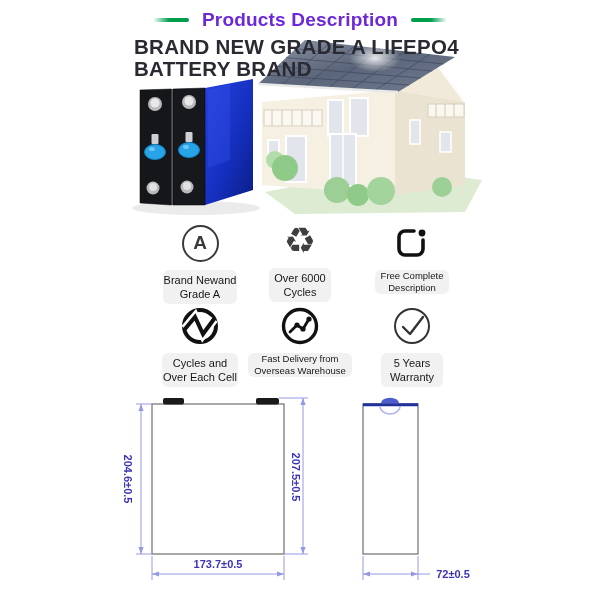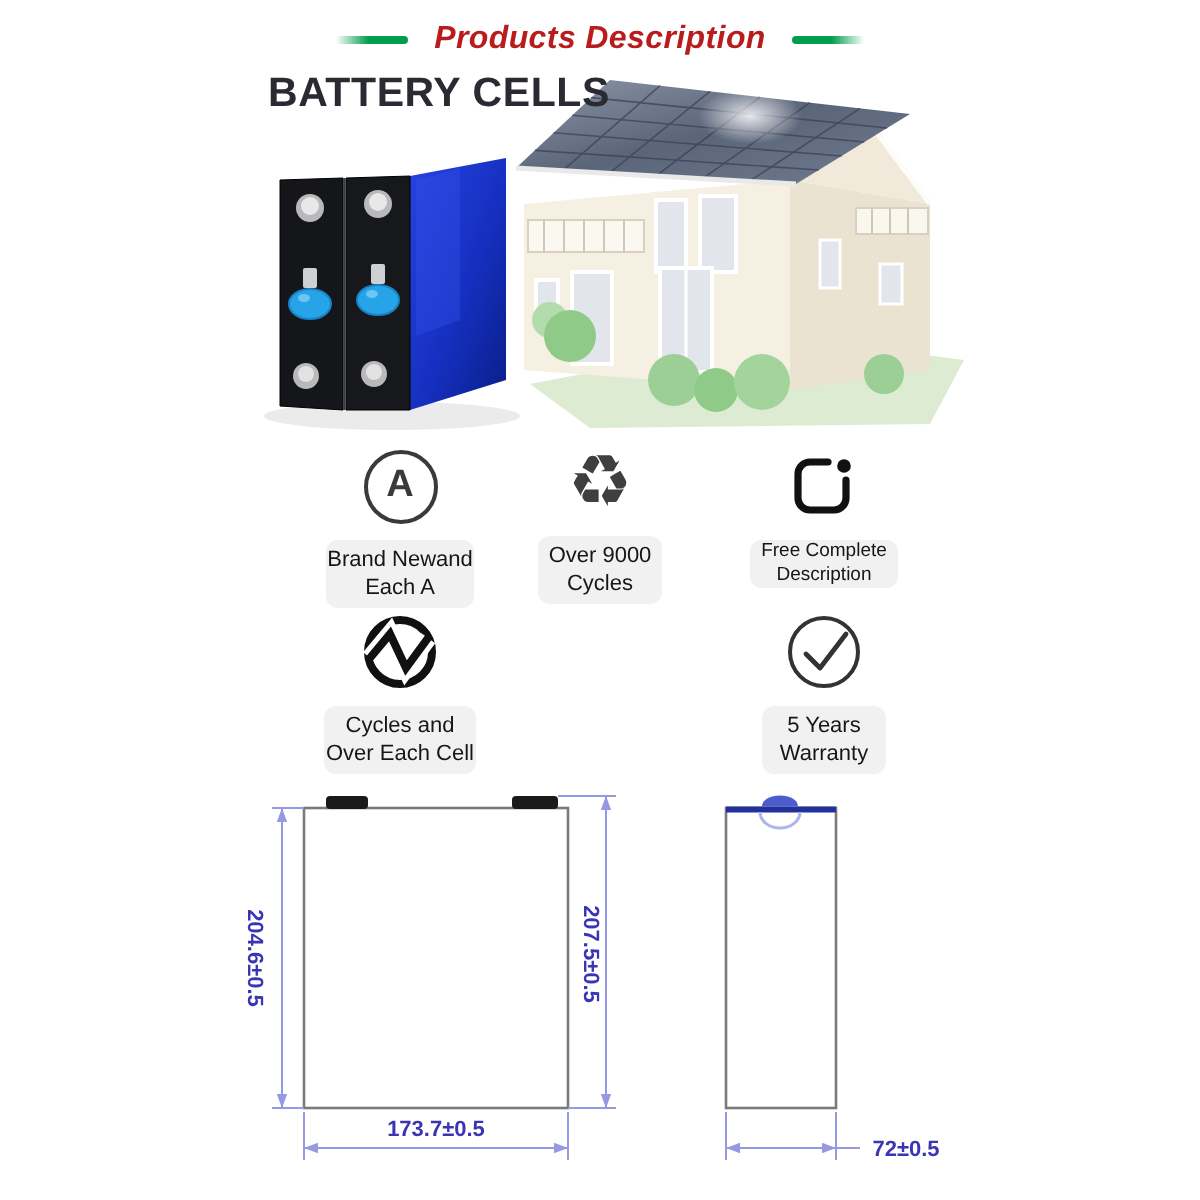--- a/index.html
+++ b/index.html
@@ -2,21 +2,21 @@
 <html><head>
 <meta charset="utf-8">
 <style>
   html,body{margin:0;padding:0;background:#fff;}
   .page{position:relative;width:600px;height:600px;background:#fff;overflow:hidden;
         font-family:"Liberation Sans",sans-serif;}
 
   
   .header{position:absolute;top:6px;left:0;width:100%;height:28px;display:flex;
           align-items:center;justify-content:center;gap:13px;z-index:3;}
-  .header-title{font-size:16px;font-weight:bold;color:#b91c1c;letter-spacing:.2px;font-style:italic;}
+  .header-title{font-size:19px;font-weight:bold;color:#6d28d9;letter-spacing:.2px;}
   .hline{width:36px;height:4px;border-radius:2px;}
   .hline-left{background:linear-gradient(to left,#009E4D 55%,rgba(0,158,77,0));}
   .hline-right{background:linear-gradient(to right,#009E4D 55%,rgba(0,158,77,0));}
 
   
   .hero-title{position:absolute;left:134px;top:36px;z-index:2;color:#2a2a33;
               font-size:20.5px;font-weight:bold;line-height:21.5px;letter-spacing:.3px;}
 
   
   .hero-art{position:absolute;left:90px;top:40px;z-index:1;}
@@ -42,21 +42,22 @@
 
 <div class="page">
 
   <div class="header">
     <span class="hline hline-left"></span>
     <div class="header-title">Products Description</div>
     <span class="hline hline-right"></span>
   </div>
 
   <div class="hero-title">
-    <div>BATTERY CELLS</div>
+    <div>BRAND NEW GRADE A LIFEPO4</div>
+    <div>BATTERY BRAND</div>
   </div>
 
   <svg class="hero-art" width="400" height="180" viewBox="0 0 400 180">
     <defs>
       <linearGradient id="roofGrad" x1="0" y1="0" x2="1" y2="1">
         <stop offset="0" stop-color="#8d96a8"></stop>
           <stop offset="0.5" stop-color="#5b6579"></stop>
         <stop offset="1" stop-color="#717c90"></stop>
       </linearGradient>
       <linearGradient id="blueGrad" x1="0" y1="0" x2="1" y2="1">
@@ -162,30 +163,30 @@
   </svg>
 
   <div class="feature" style="left:134px;top:220px">
     <div class="f-icon">
         <div class="icon-circle-a">
           <span>A</span>
         </div>
       </div>
     <div class="f-label">
       <div>Brand Newand</div>
-      <div>Each A</div>
+      <div>Grade A</div>
     </div>
   </div>
 
   <div class="feature" style="left:234px;top:218px">
     <div class="f-icon">
         <span class="icon-recycle">♻</span>
       </div>
     <div class="f-label">
-      <div>Over 9000</div>
+      <div>Over 6000</div>
       <div>Cycles</div>
     </div>
   </div>
 
   <div class="feature" style="left:346px;top:220px">
     <div class="f-icon">
       <svg width="36" height="36" viewBox="0 0 36 36">
         <path d="M20,6 H11 a6,6 0 0 0 -6,6 v12 a6,6 0 0 0 6,6 h12 a6,6 0 0 0 6,-6 V15" fill="none" stroke="#111" stroke-width="3.6" stroke-linecap="round"></path>
         <circle cx="28" cy="8" r="3.4" fill="#111"></circle>
       </svg>
@@ -203,20 +204,35 @@
         <polyline points="7,25 17,13 25,30 36,15" fill="none" stroke="#fff" stroke-width="9"></polyline>
         <polyline points="7,25 17,13 25,30 36,15" fill="none" stroke="#111" stroke-width="4" stroke-linecap="round"></polyline>
       </svg>
     </div>
     <div class="f-label">
       <div>Cycles and</div>
       <div>Over Each Cell</div>
     </div>
   </div>
 
+  <div class="feature" style="left:234px;top:303px">
+    <div class="f-icon">
+      <svg width="44" height="44" viewBox="0 0 44 44">
+        <circle cx="22" cy="22" r="16.5" fill="none" stroke="#111" stroke-width="3.4"></circle>
+        <polyline points="12,28 19,21 25,25 31,15" fill="none" stroke="#111" stroke-width="2.8" stroke-linecap="round"></polyline>
+        <circle cx="19" cy="21" r="2.6" fill="#111"></circle>
+        <circle cx="25" cy="25" r="2.6" fill="#111"></circle>
+        <circle cx="31" cy="15" r="2.6" fill="#111"></circle>
+      </svg>
+    </div>
+    <div class="f-label small">
+      <div>Fast Delivery from</div>
+      <div>Overseas Warehouse</div>
+    </div>
+  </div>
 
   <div class="feature" style="left:346px;top:303px">
     <div class="f-icon">
       <svg width="44" height="44" viewBox="0 0 44 44">
         <circle cx="22" cy="22" r="17" fill="none" stroke="#333" stroke-width="2"></circle>
         <path d="M13,23 L20,30 L33,13" fill="none" stroke="#333" stroke-width="2.4" stroke-linecap="round" stroke-linejoin="round"></path>
       </svg>
     </div>
     <div class="f-label">
       <div>5 Years</div>

